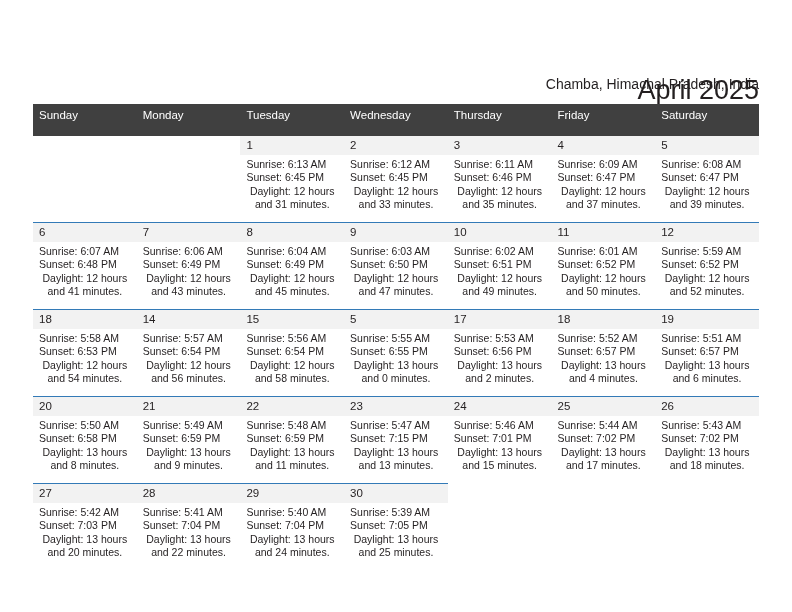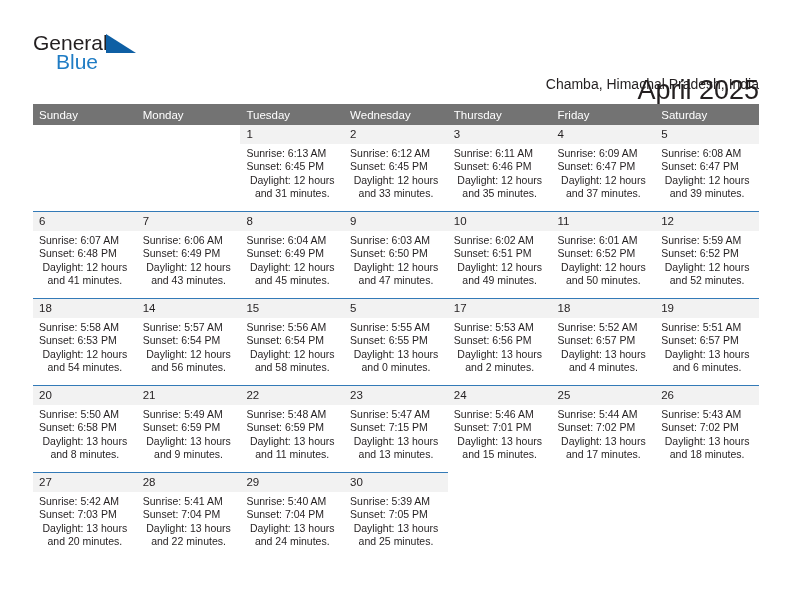--- a/index.html
+++ b/index.html
@@ -87,26 +87,26 @@
   
   .calendar {
     position: absolute;
     left: 33px;
     top: 104px;
     width: 726px;
     border-collapse: collapse;
     table-layout: fixed;
   }
   .calendar th {
-    background: #737373;
+    background: #404040;
     color: #ffffff;
     font-size: 11.5px;
     font-weight: normal;
     text-align: left;
-    padding: 5px 0 4px 6px;
+    padding: 5px 0 15px 6px;
     height: 12px;
     border: none;
   }
   .calendar td {
     vertical-align: top;
     padding: 0;
     border: none;
     border-top: 1.5px solid #337ab7;
     height: 86px;
     width: 103.71px;
@@ -145,25 +145,20 @@
     white-space: normal;
     text-align: center;
   }
 </style>
 </head>
 <body>
 
 <div class="page">
 
   <div class="header">
-    <div class="brand">
-      <span class="brand-general">General</span>
-      <span class="brand-tri"></span>
-      <span class="brand-blue">Blue</span>
-    </div>
     <div class="title">April 2025</div>
     <div class="subtitle">Chamba, Himachal Pradesh, India</div>
   </div>
 
   <table class="calendar">
     <thead>
       <tr id="weekday-row">
           <th>Sunday</th>
           <th>Monday</th>
           <th>Tuesday</th>

